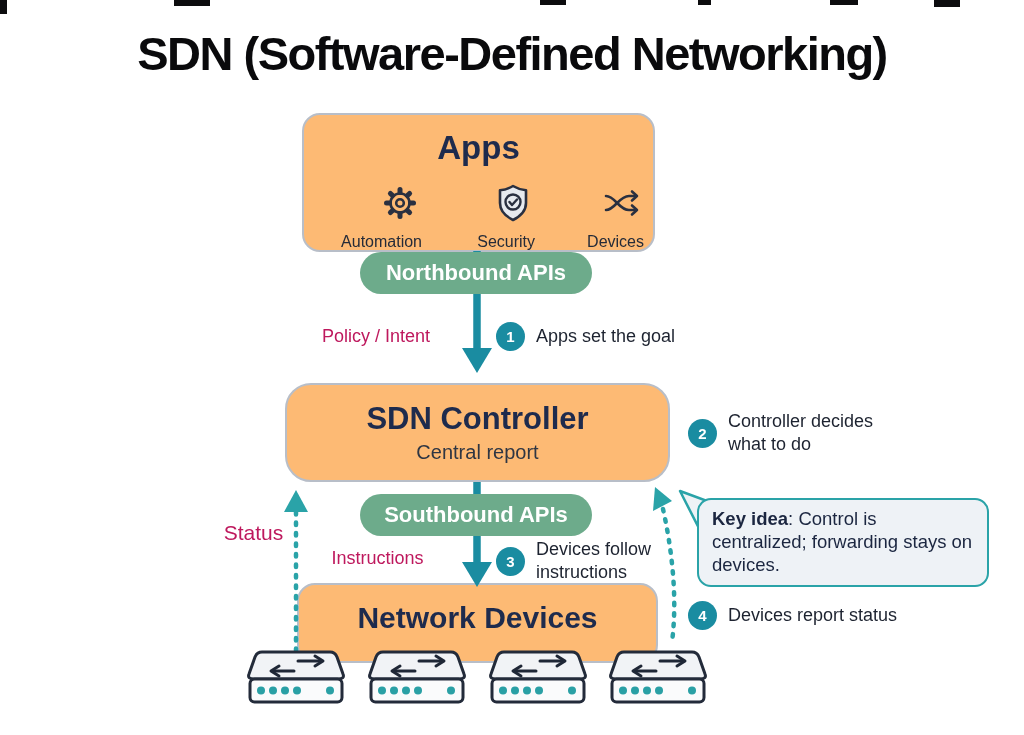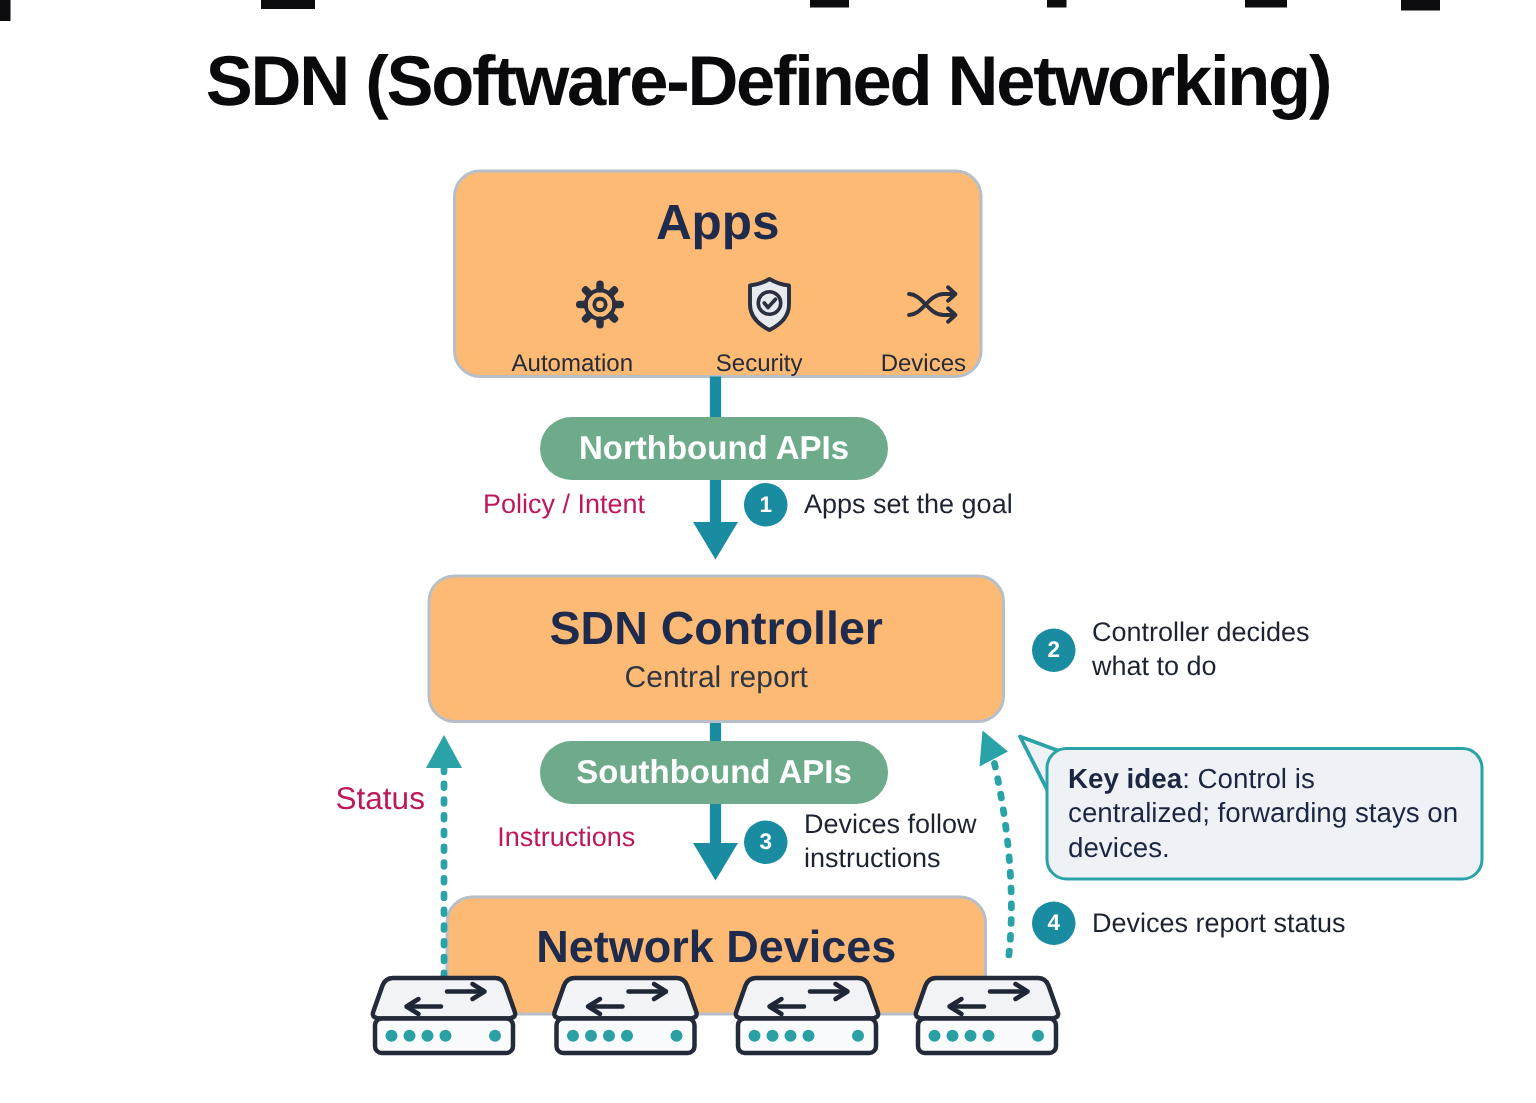--- a/index.html
+++ b/index.html
@@ -15,34 +15,34 @@
   .box{
     position:absolute;background:#fdba74;border:2.5px solid #b8bec8;border-radius:18px;
     box-sizing:border-box;z-index:1;
   }
   .apps-box{left:302px;top:113px;width:353px;height:139px;}
   .apps-title{position:absolute;left:0;top:14px;width:100%;text-align:center;
     font-size:33px;font-weight:bold;color:#1e2b4d;}
   .app-col{position:absolute;top:66px;width:110px;display:flex;flex-direction:column;
     align-items:flex-end;gap:4px;}
   .app-col .lbl{font-size:16px;color:#252b38;}
-  .controller-box{left:285px;top:383px;width:385px;height:99px;}
+  .controller-box{left:285px;top:383px;width:385px;height:99px;border-radius:26px;}
   .ctrl-title{position:absolute;left:0;top:16px;width:100%;text-align:center;
     font-size:31px;font-weight:bold;color:#1e2b4d;}
   .ctrl-sub{position:absolute;left:0;top:56px;width:100%;text-align:center;
     font-size:20px;color:#2f3643;}
-  .devices-box{left:297px;top:583px;width:361px;height:80px;margin-top:14px;}
+  .devices-box{left:297px;top:583px;width:361px;height:80px;}
   .dev-title{position:absolute;left:0;top:16px;width:100%;text-align:center;
     font-size:30px;font-weight:bold;color:#1e2b4d;}
   .pill{
     position:absolute;left:360px;width:232px;height:42px;border-radius:21px;
     background:#6dab8b;color:#ffffff;font-size:22px;font-weight:bold;
     display:flex;align-items:center;justify-content:center;z-index:3;
   }
-  .pill.north{top:278px;}
+  .pill.north{top:252px;}
   .pill.south{top:494px;}
   .flow-label{position:absolute;font-weight:normal;color:#be185d;font-size:18px;
     text-align:center;z-index:3;}
   .flow-policy{left:300px;top:326px;width:152px;}
   .flow-instructions{left:300px;top:548px;width:155px;}
   .flow-status{left:212px;top:521px;width:83px;font-size:21px;}
   .step{position:absolute;display:flex;align-items:center;gap:11px;z-index:3;}
   .badge{
     width:29px;height:29px;border-radius:50%;background:#1a8ca1;color:#ffffff;
     font-size:15px;font-weight:bold;display:flex;align-items:center;justify-content:center;

